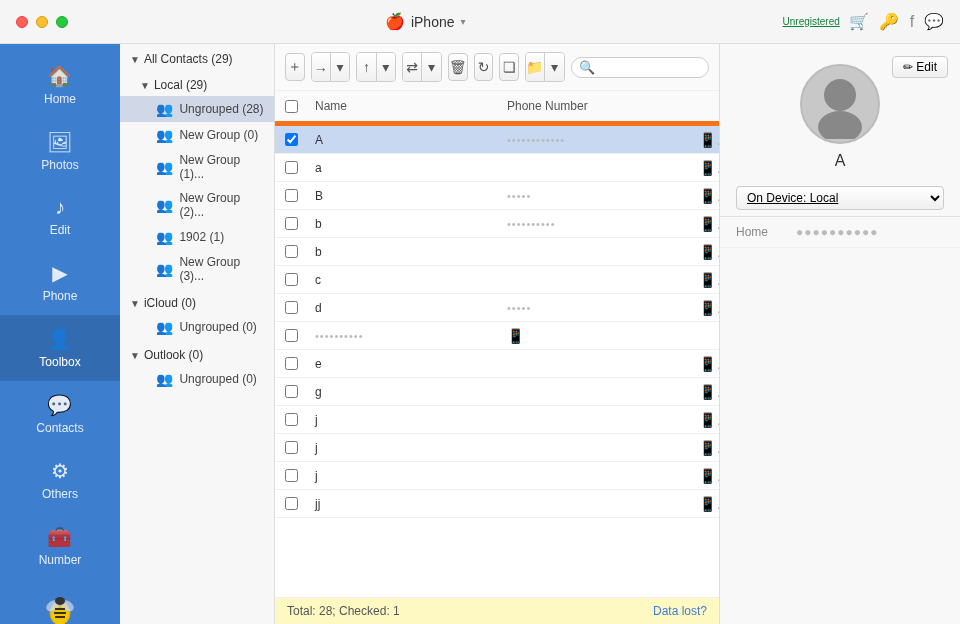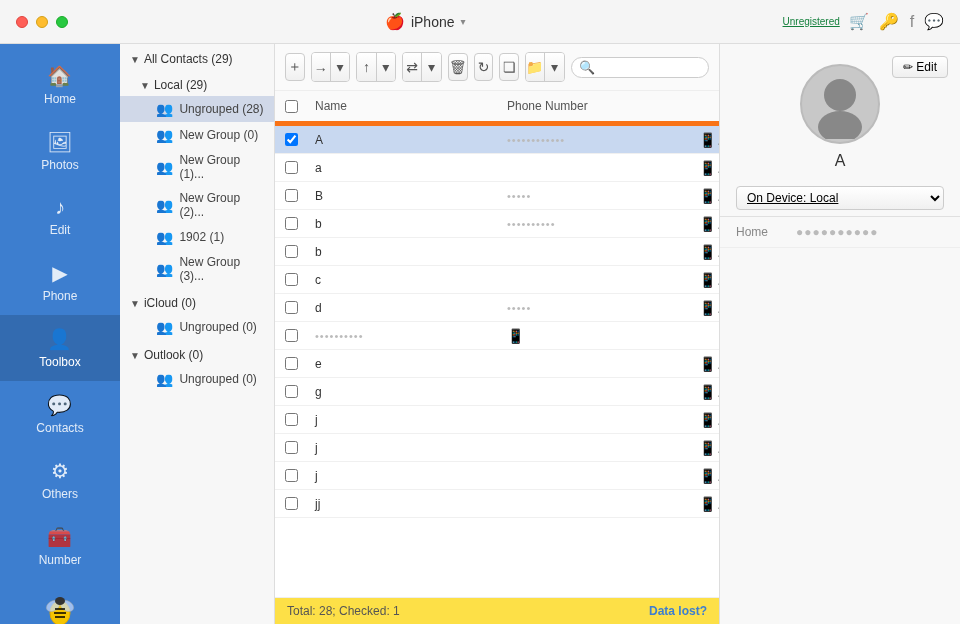--- a/index.html
+++ b/index.html
@@ -182,28 +182,28 @@
       overflow: hidden;
       text-overflow: ellipsis;
       white-space: nowrap;
     }
     .checkbox-cell { display: flex; align-items: center; justify-content: center; }
     .phone-blurred { color: #bbb; font-size: 11px; letter-spacing: 1px; }
     .device-icon { color: #888; font-size: 14px; }
     .table-footer {
       padding: 6px 12px;
       border-top: 1px solid #eee;
-      background: #fde047;
+      background: #fef9c3;
       display: flex;
       justify-content: space-between;
       align-items: center;
       font-size: 12px;
       color: #555;
     }
-    .data-lost-link { color: #3d7ecf; cursor: pointer; text-decoration: none; font-weight: bold; }
+    .data-lost-link { color: #3d7ecf; cursor: pointer; text-decoration: none; }
 
     
     .detail-panel {
       width: 240px;
       background: #f8f8f8;
       display: flex;
       flex-direction: column;
       flex-shrink: 0;
     }
     .detail-avatar-area {

